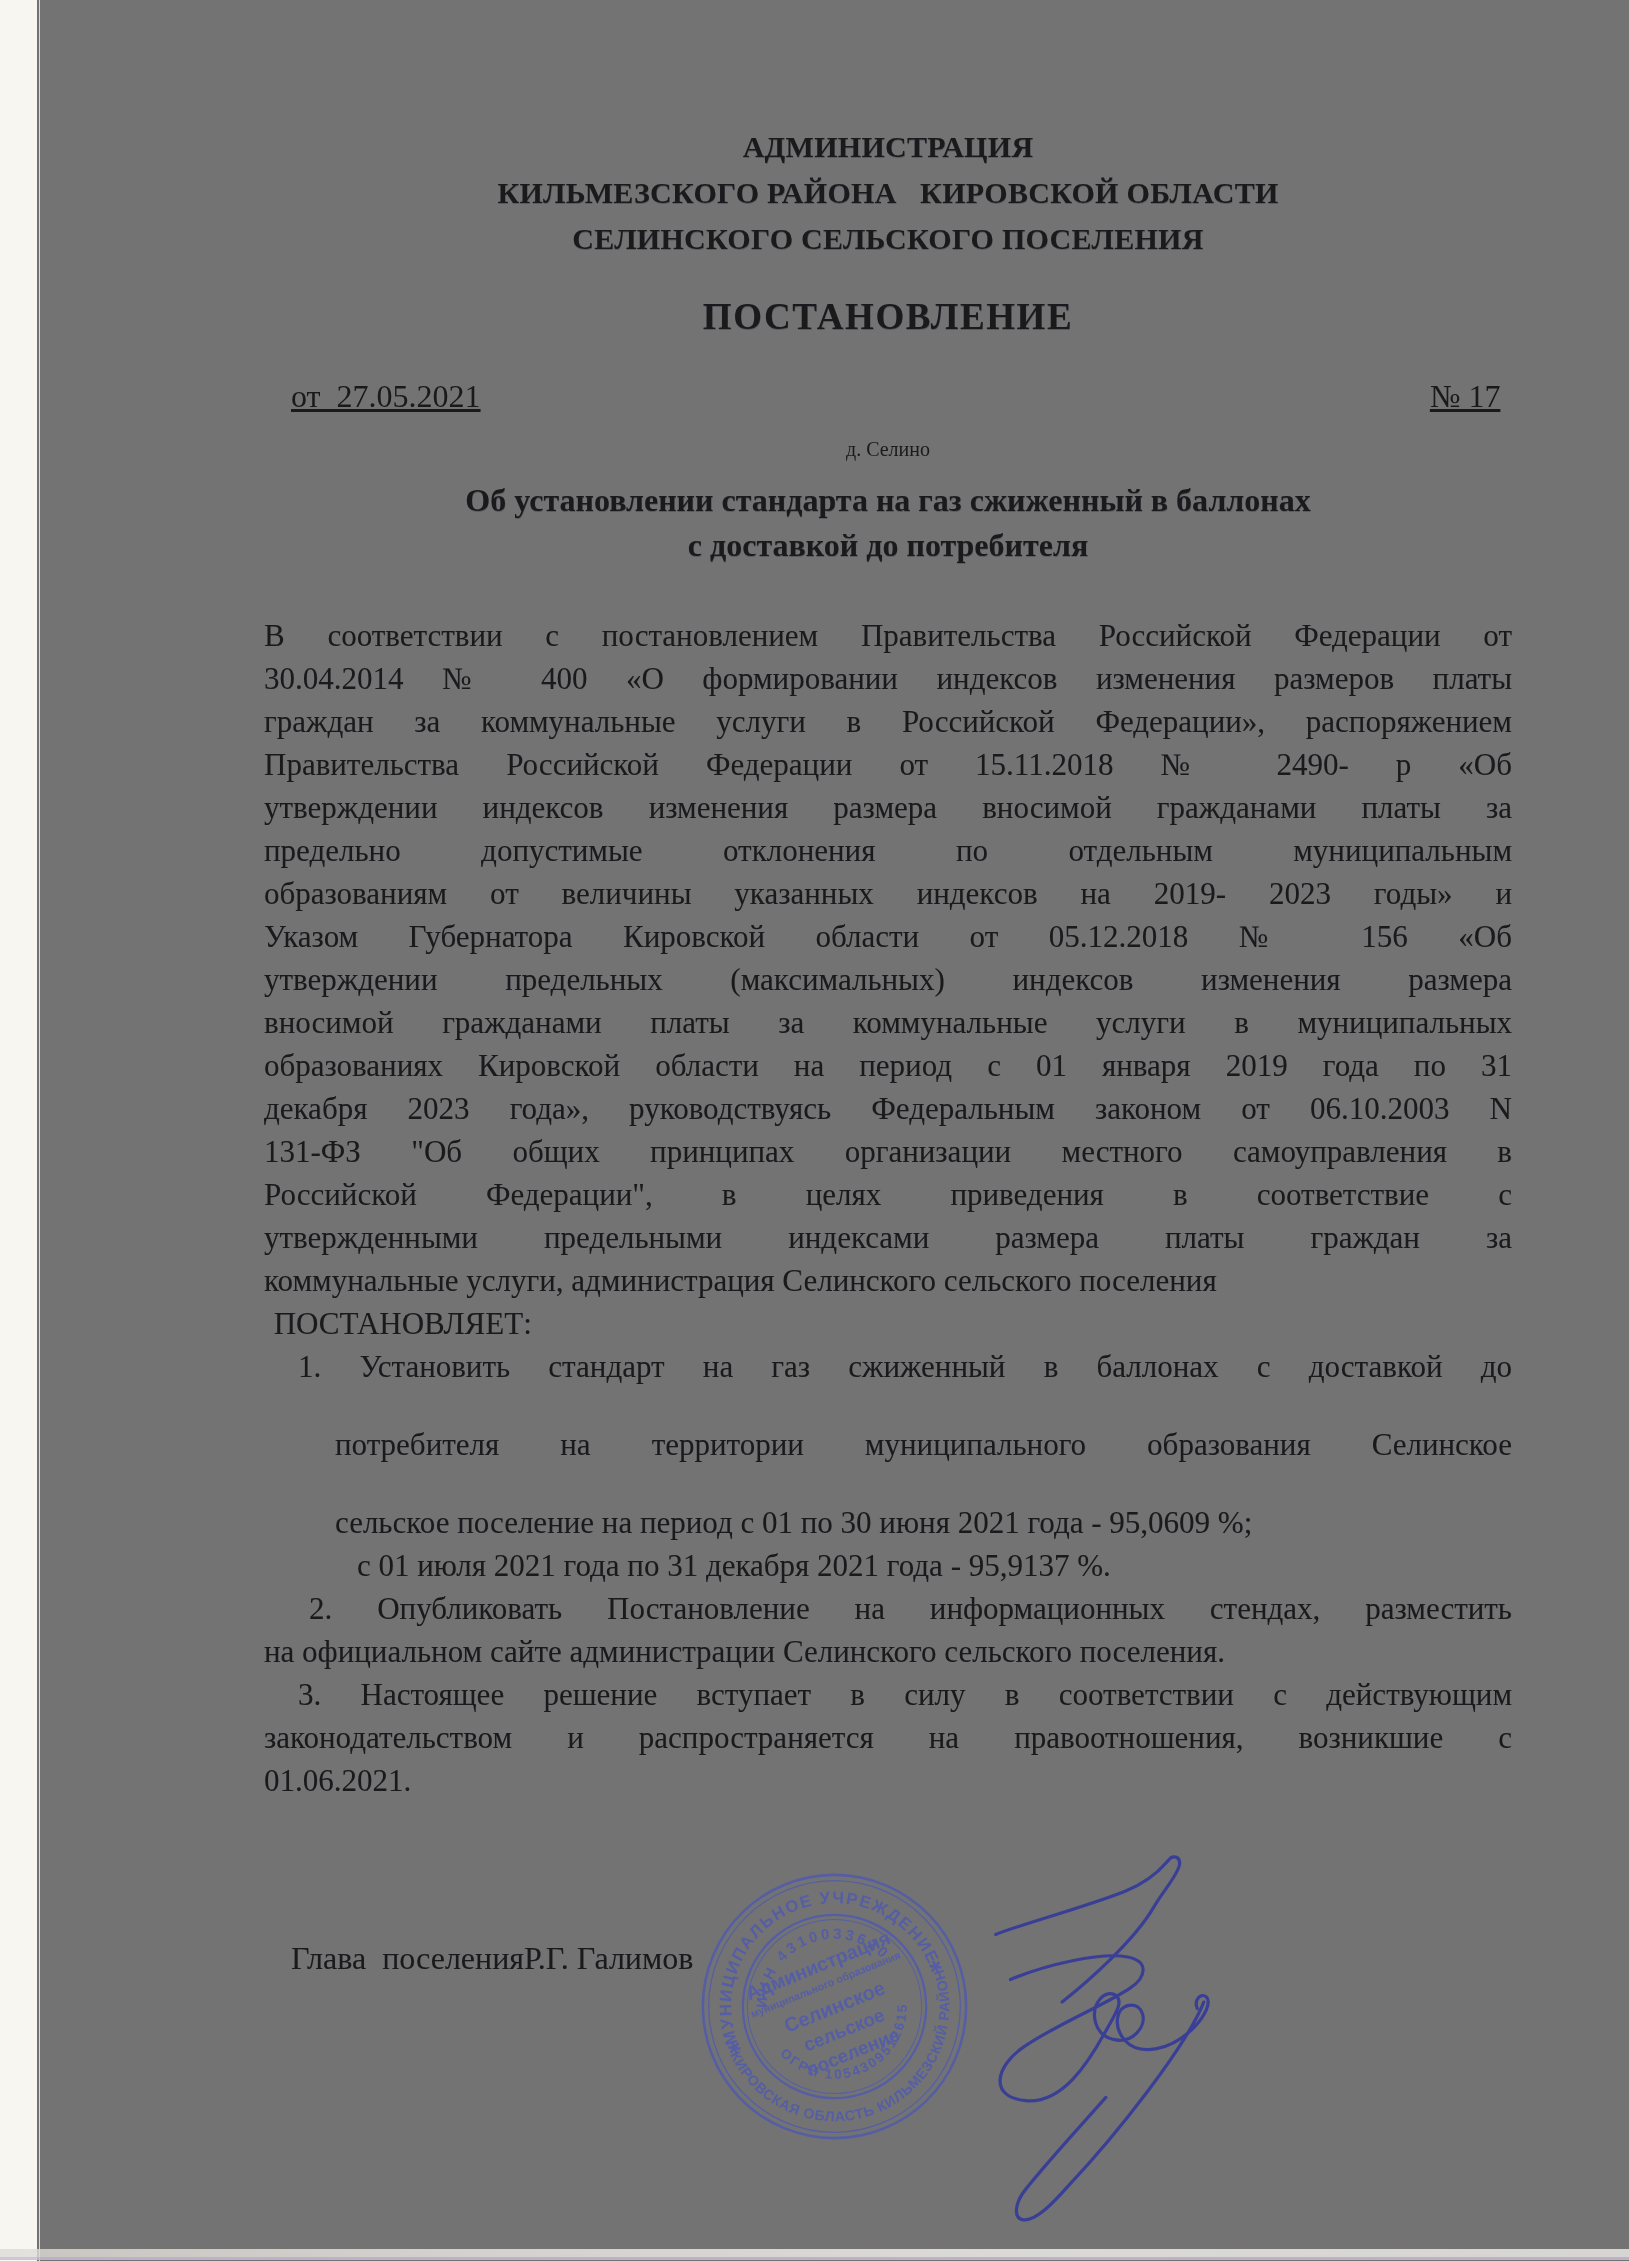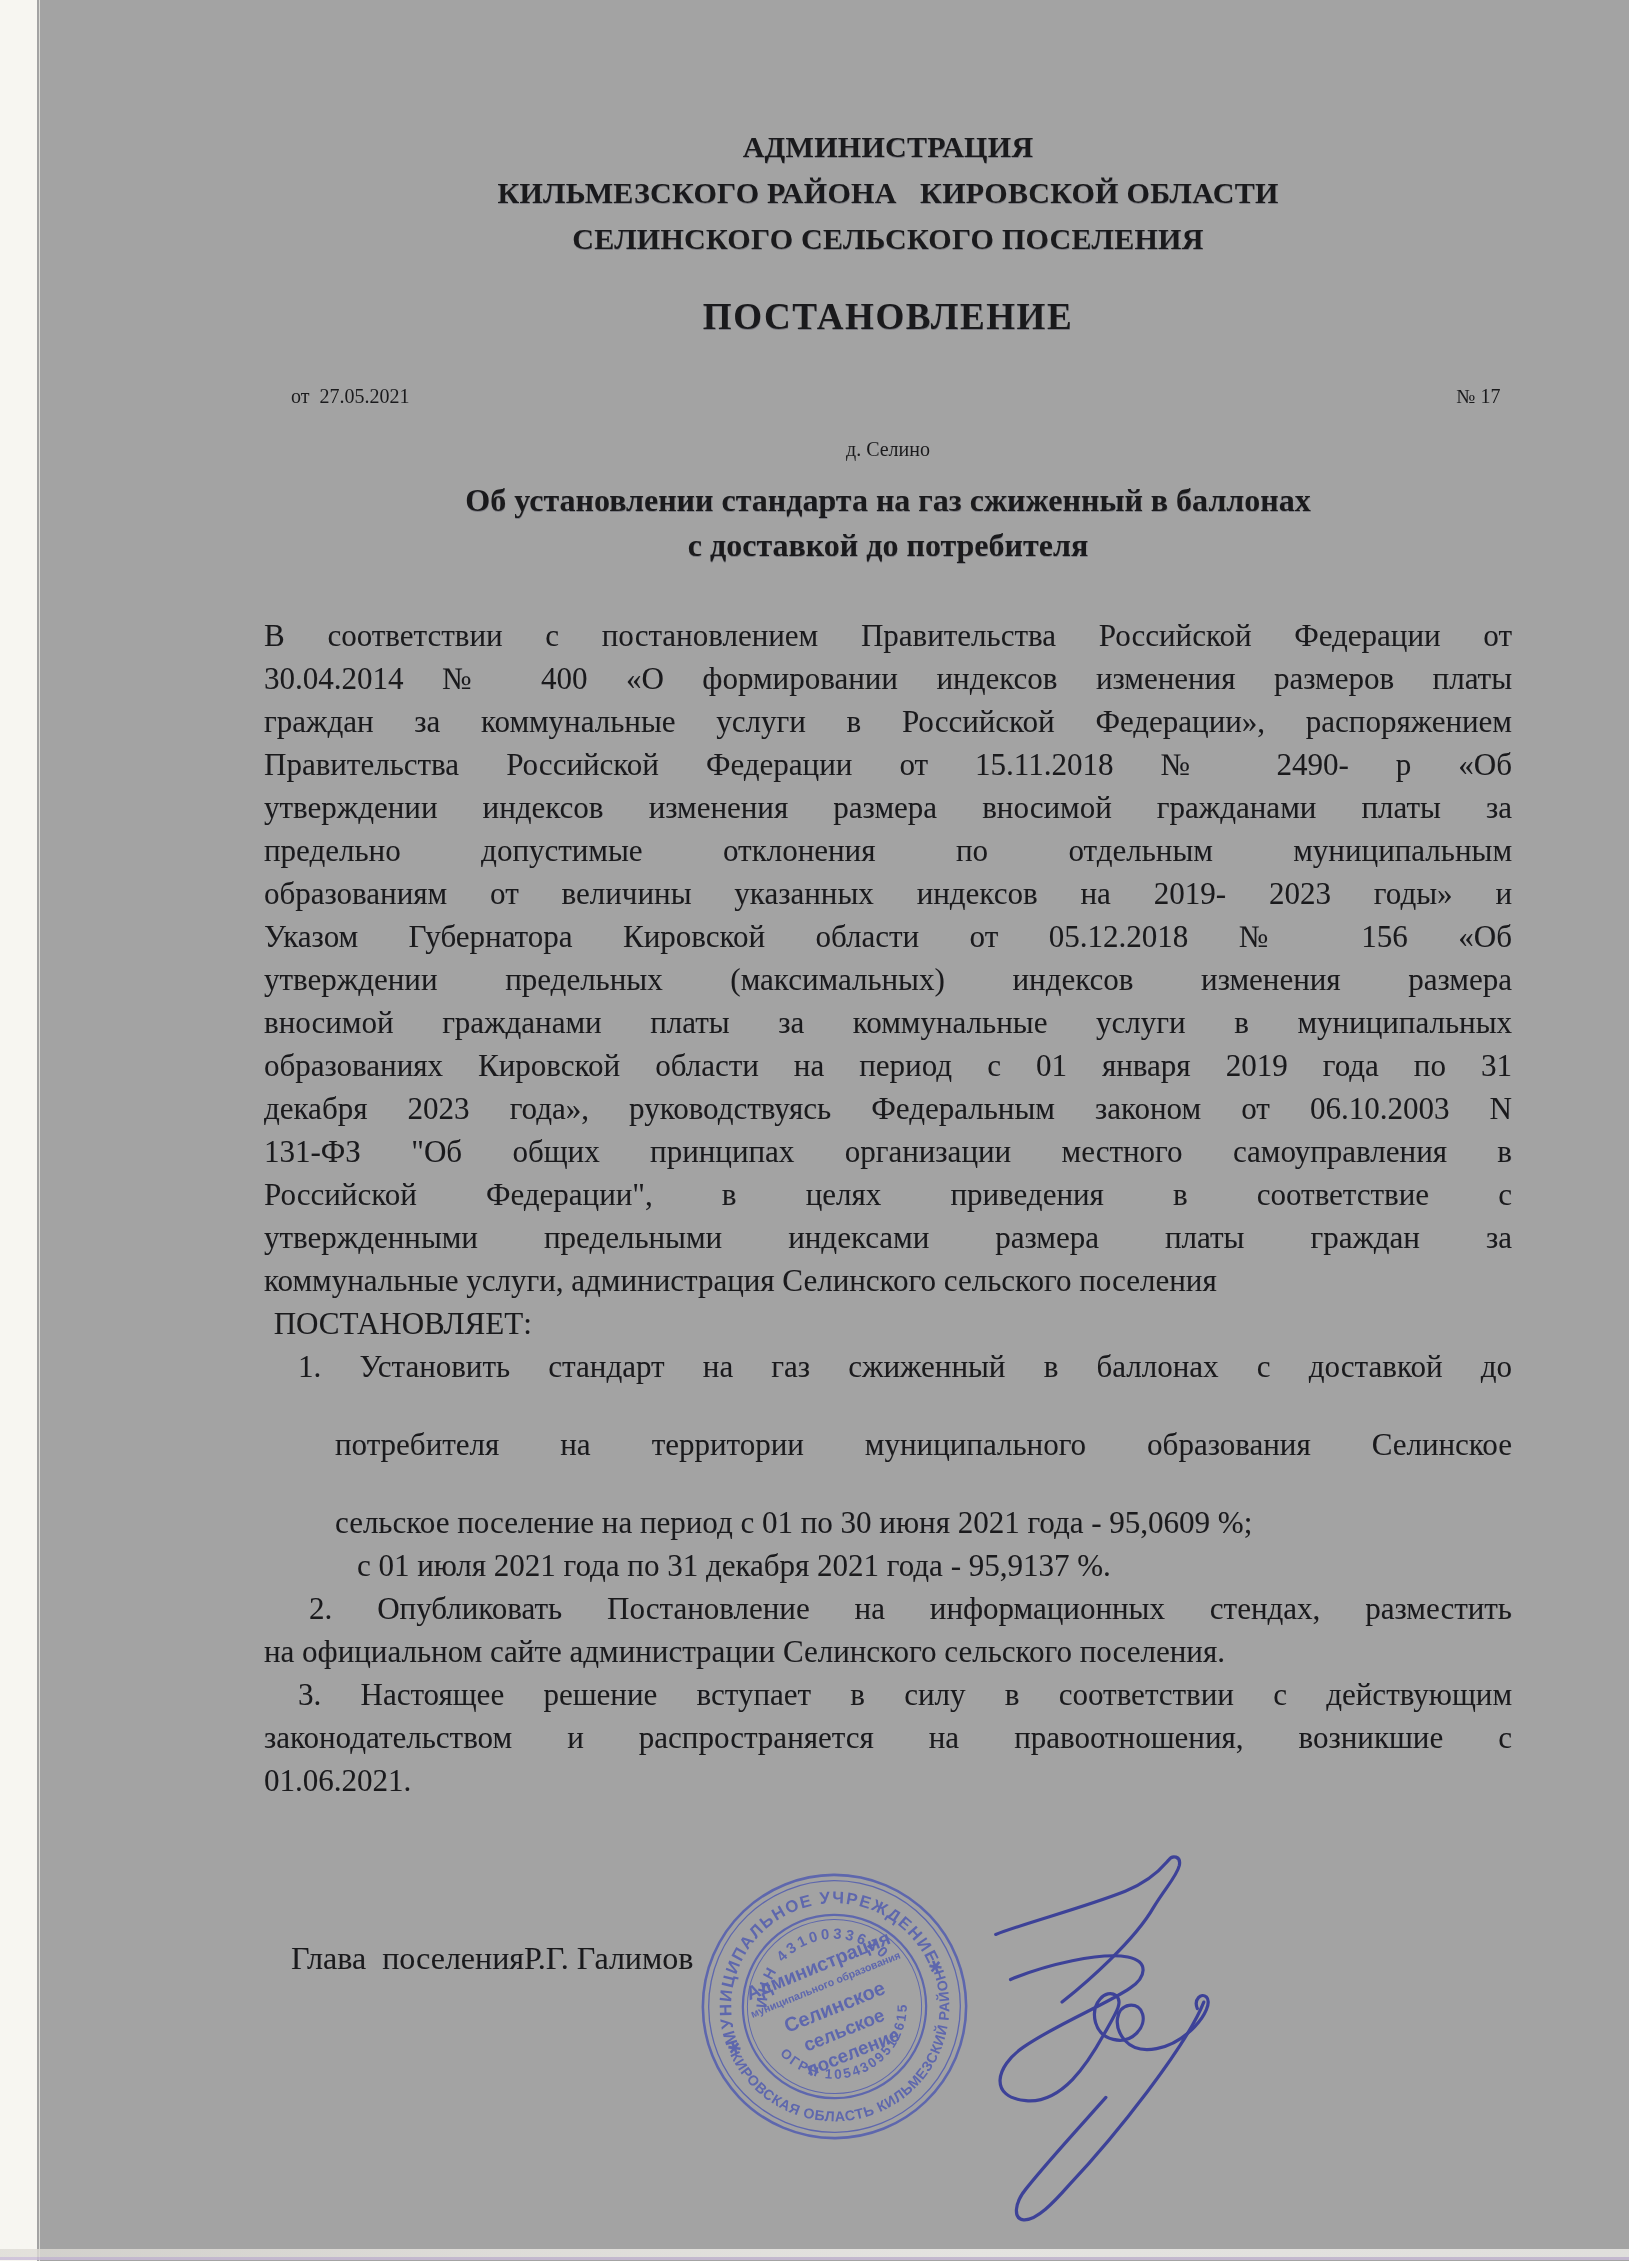--- a/index.html
+++ b/index.html
@@ -1,40 +1,40 @@
 <!DOCTYPE html>
 <html lang="ru" style="font-size:10.3px"><head>
 <meta charset="utf-8">
 <style>
   html,body{margin:0;padding:0;background:#ffffff;}
   .page{
     position:relative;
     width:1630px;height:2261px;
-    background:#a3a3a3;
+    background:#737373;
     font-family:"Liberation Serif","DejaVu Serif",serif;
     color:#1a1a1c;
     overflow:hidden;
   }
   
   .scan-strip-left{position:absolute;left:0;top:0;bottom:0;width:37px;background:#f7f6f1;}
   .scan-line-left{position:absolute;left:39px;top:0;bottom:0;width:1.3px;background:#d9d9d4;}
   .scan-strip-bottom{position:absolute;left:0;bottom:3.9px;height:7.7px;right:0;
     background:linear-gradient(90deg,#dddbd5 0%,#eceae5 30%,#f4f3ef 60%,#efeeea 100%);opacity:.8;}
   .scan-line-bottom{position:absolute;left:0;right:0;bottom:1.3px;height:2.6px;background:#c9bcd6;opacity:.85;}
 
   .content{position:absolute;left:264px;top:124px;width:1248px;}
   .c{text-align:center;}
   .pre{white-space:pre-wrap;}
 
   .org-line{font-size:30px;font-weight:bold;line-height:46px;letter-spacing:0.3px;
     text-shadow:0.3px 0.5px 0.6px rgba(30,30,55,.28);}
   .doc-type{font-size:37px;font-weight:bold;letter-spacing:1.6px;margin-top:32px;line-height:46px;
     text-shadow:0.3px 0.5px 0.6px rgba(30,30,55,.3);}
-  .meta-row{display:flex;justify-content:space-between;margin-top:36px;font-size:20px;line-height:40px;
-    padding-left:27px;padding-right:11.6px;}
+  .meta-row{display:flex;justify-content:space-between;margin-top:36px;font-size:32px;line-height:40px;
+    padding-left:27px;padding-right:11.6px;text-decoration:underline;}
   .place-line{font-size:20px;line-height:40px;margin-top:13px;}
   .subject-line{font-size:32px;font-weight:bold;line-height:45px;
     text-shadow:0.3px 0.5px 0.6px rgba(30,30,55,.28);}
   .subject{margin-top:9px;}
 
   .body-block{margin-top:46px;}
   .bl{font-size:31px;line-height:43px;text-shadow:0.3px 0.4px 0.5px rgba(35,35,60,.22);}
   .j{text-align:justify;text-align-last:justify;}
   .in15{margin-left:9.7px;}
   .in52{margin-left:34px;}

